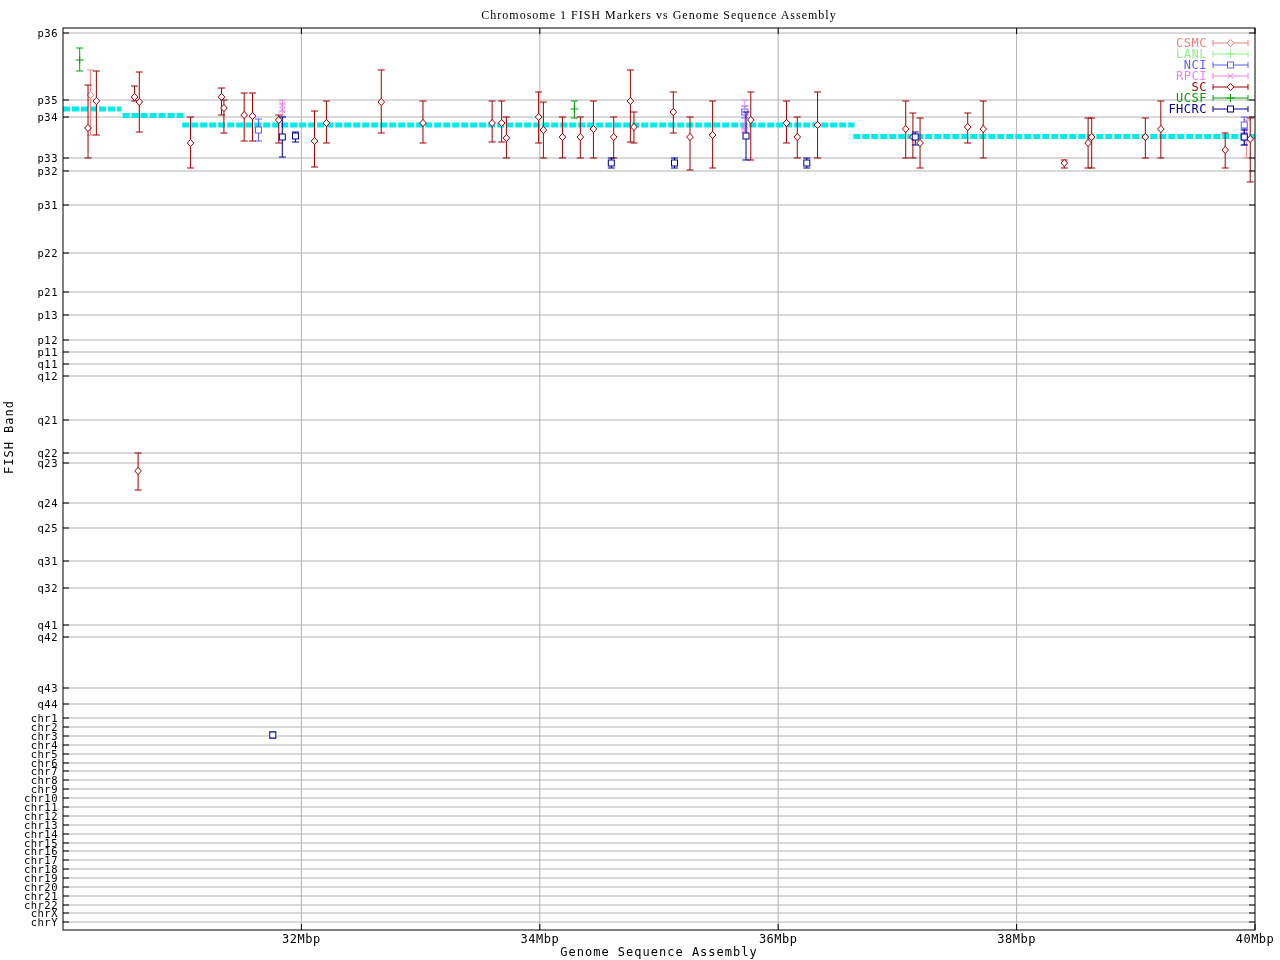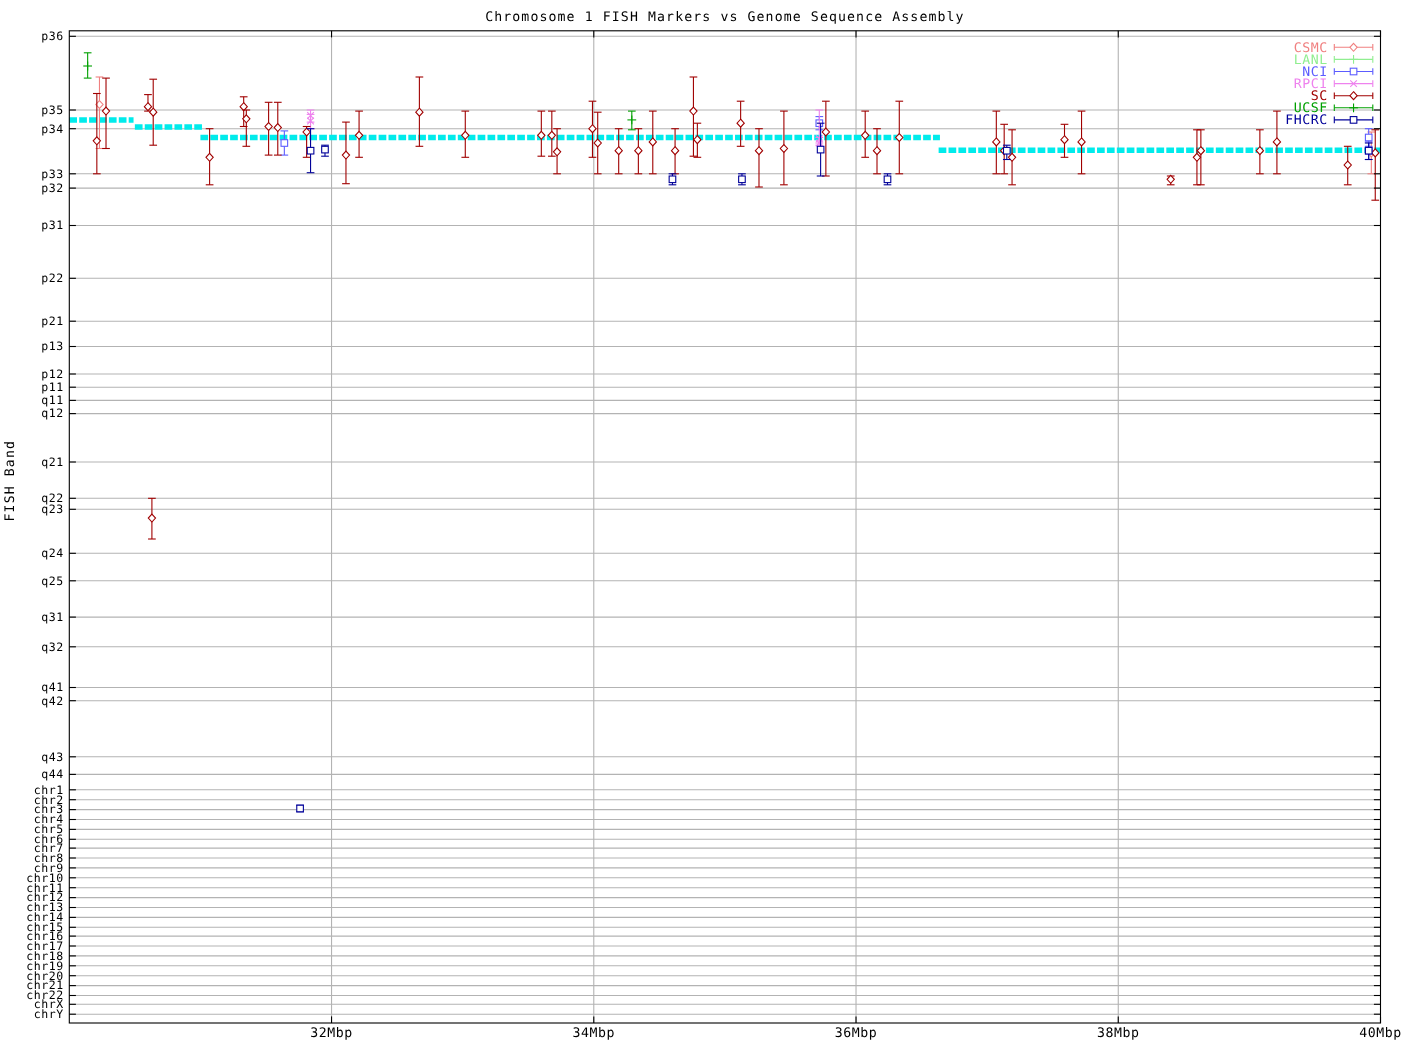--- a/index.html
+++ b/index.html
@@ -1,32 +1,33 @@
 <!DOCTYPE html>
 <html><head>
 <meta charset="utf-8">
 <style>
   html,body{margin:0;padding:0;background:#fff;}
   #page{position:relative;width:1280px;height:960px;background:#fff;overflow:hidden;
         font-family:"DejaVu Sans Mono",monospace;color:#000;}
   .title{position:absolute;left:63px;top:8px;width:1192px;text-align:center;
-         font-size:12px;letter-spacing:1px;white-space:pre;}
+         font-size:12px;letter-spacing:1px;white-space:pre;font-family:Liberation Serif, serif;}
   .xlabel{position:absolute;left:63px;top:945px;width:1192px;text-align:center;
           font-size:12px;letter-spacing:1px;}
   .ylabel{position:absolute;left:2px;top:400px;font-size:12px;letter-spacing:1px;
           writing-mode:vertical-rl;transform:rotate(180deg);}
   svg{position:absolute;left:0;top:0;}
   text{font-family:"DejaVu Sans Mono",monospace;}
 </style>
 </head>
 <body>
 
 <div id="page">
   <div class="title">Chromosome 1 FISH Markers vs Genome Sequence Assembly</div>
   <div class="ylabel">FISH Band</div>
+  <div class="xlabel">Genome Sequence Assembly</div>
   <svg id="plot" width="1280" height="960">
       <g>
         <line x1="63" y1="33" x2="1255" y2="33" stroke="#b3b3b3" stroke-width="1"></line>
         <line x1="63" y1="100" x2="1255" y2="100" stroke="#b3b3b3" stroke-width="1"></line>
         <line x1="63" y1="117" x2="1255" y2="117" stroke="#b3b3b3" stroke-width="1"></line>
         <line x1="63" y1="158" x2="1255" y2="158" stroke="#b3b3b3" stroke-width="1"></line>
         <line x1="63" y1="171" x2="1255" y2="171" stroke="#b3b3b3" stroke-width="1"></line>
         <line x1="63" y1="205" x2="1255" y2="205" stroke="#b3b3b3" stroke-width="1"></line>
         <line x1="63" y1="253" x2="1255" y2="253" stroke="#b3b3b3" stroke-width="1"></line>
         <line x1="63" y1="292" x2="1255" y2="292" stroke="#b3b3b3" stroke-width="1"></line>

